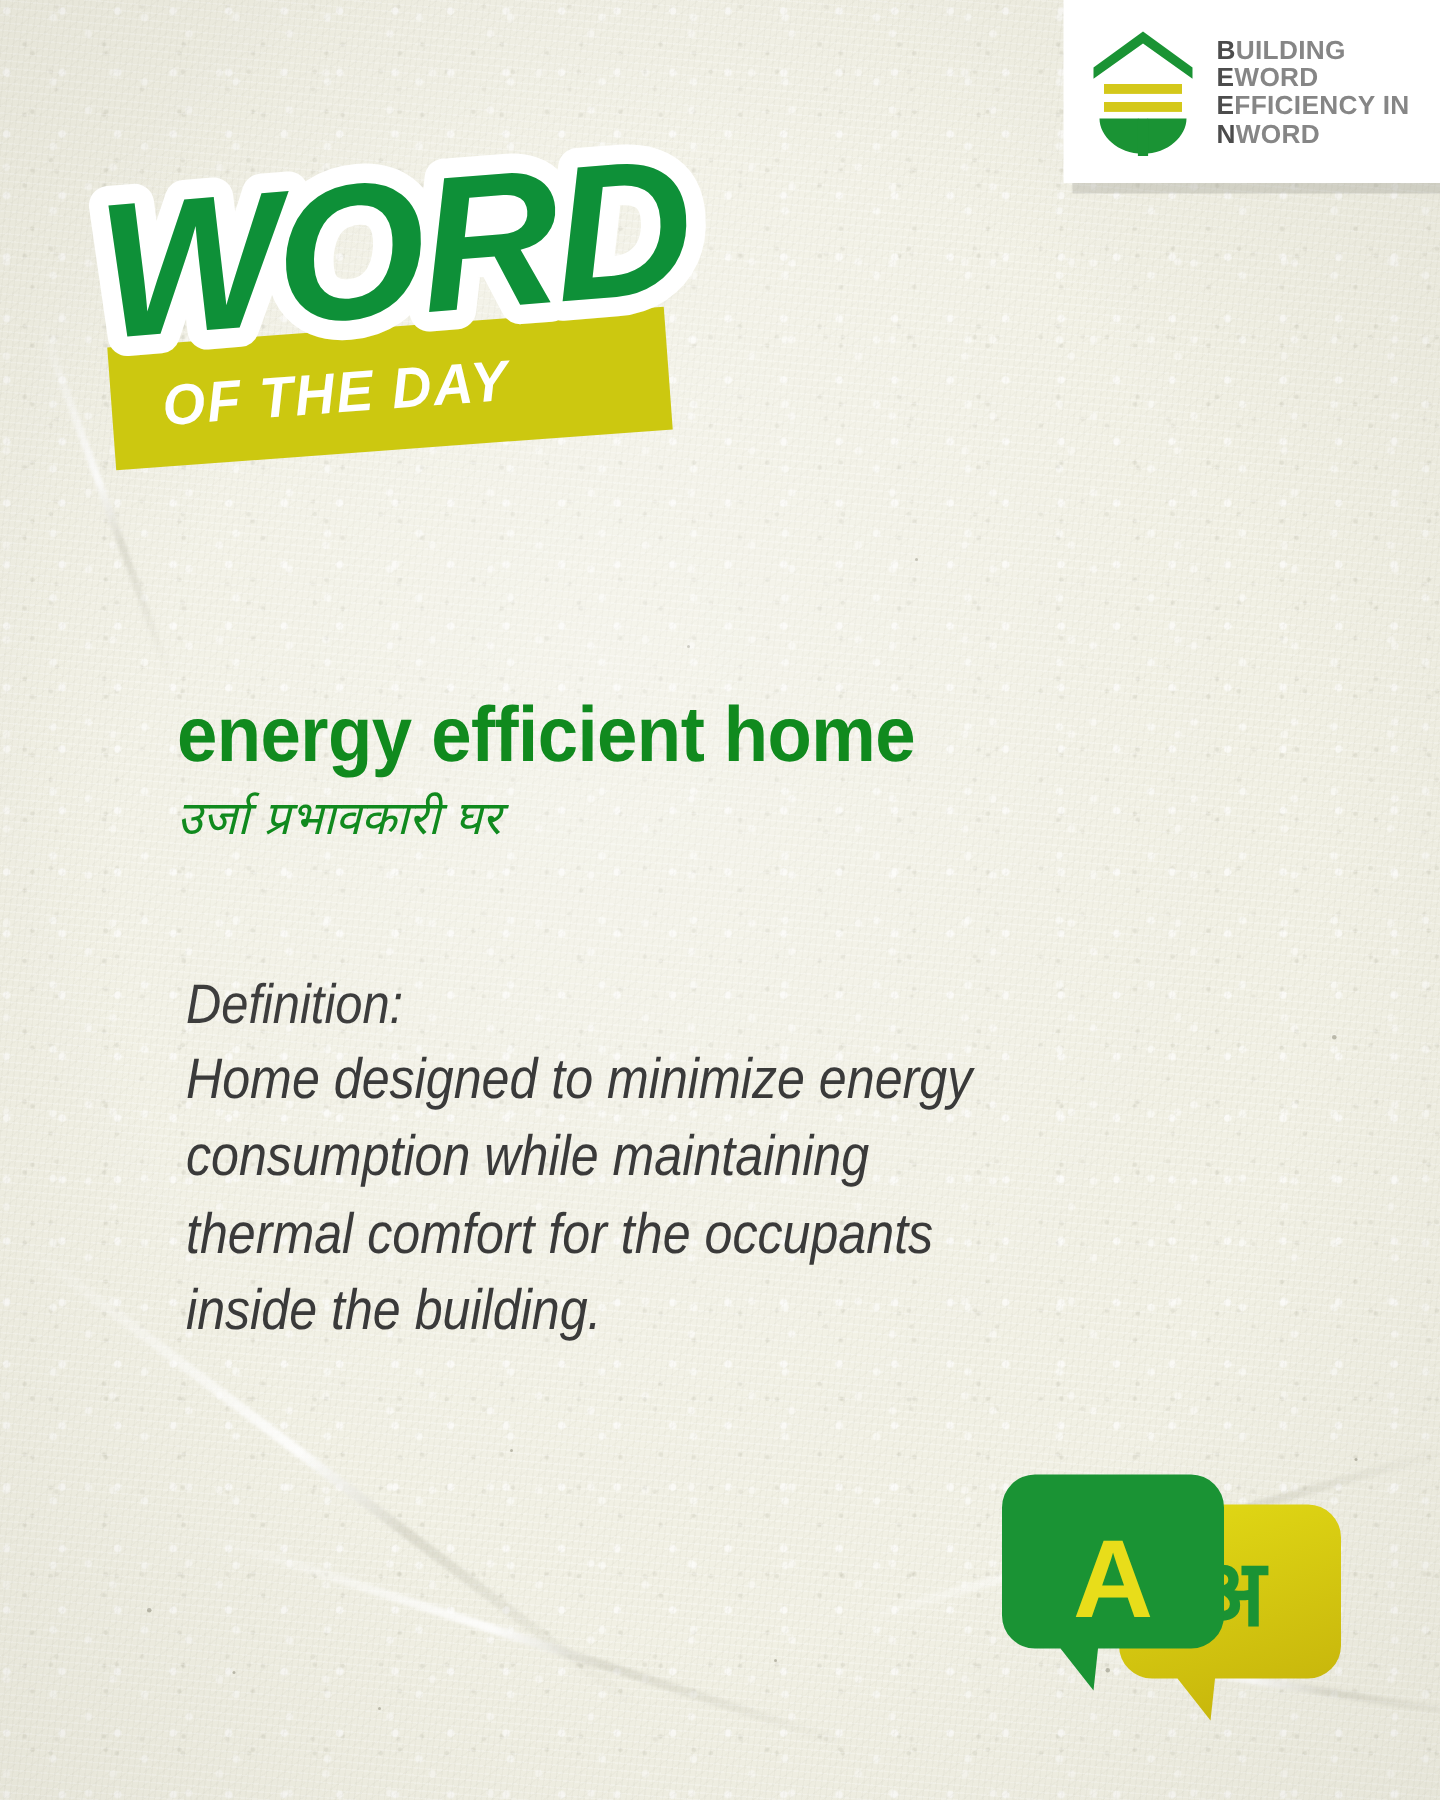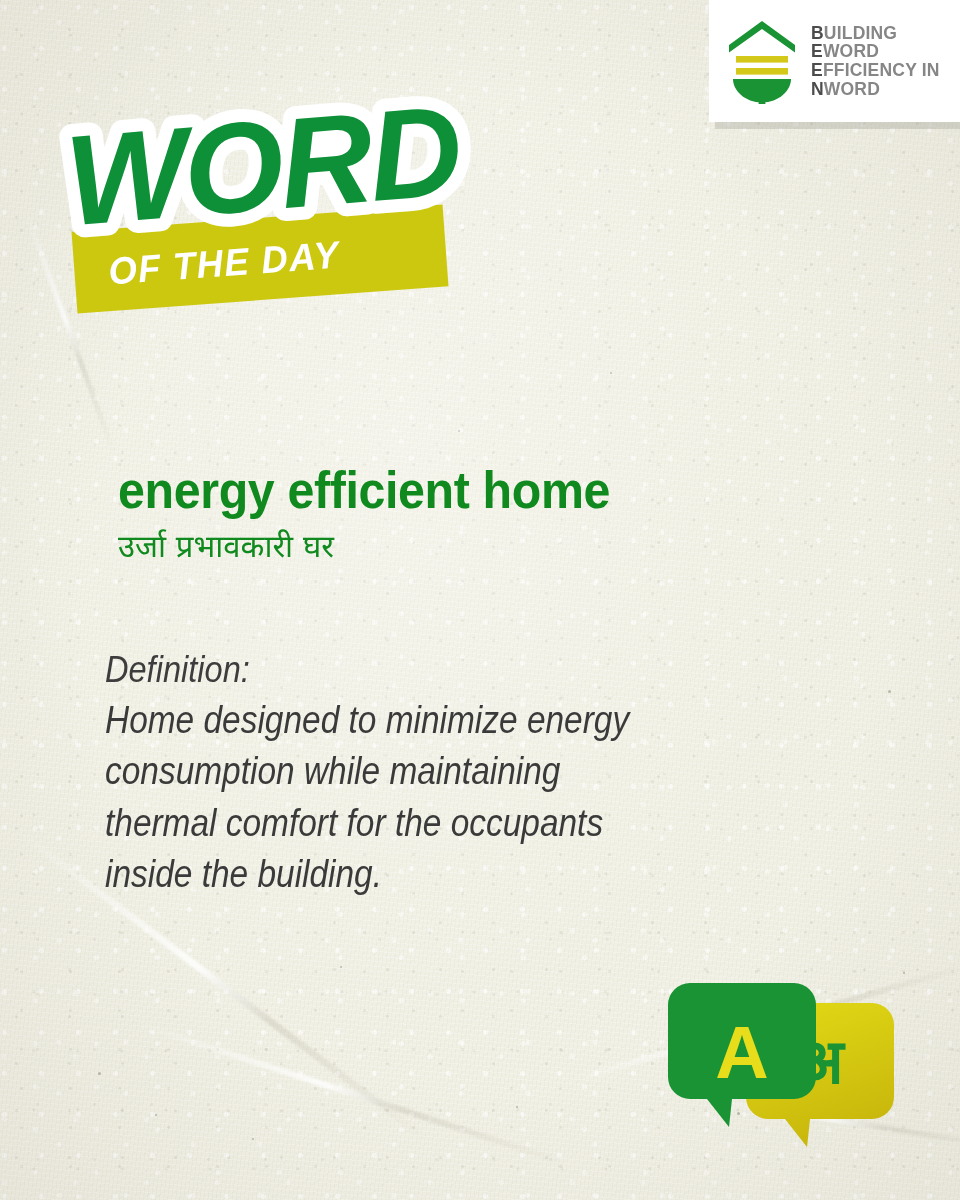--- a/index.html
+++ b/index.html
@@ -92,24 +92,25 @@
   .word-en{
     color:#108a1e;font-weight:700;font-size:52px;line-height:1.08;
     letter-spacing:-.4px;white-space:nowrap;
     transform:scaleX(.93);transform-origin:left center;
     font-family:"Liberation Sans","DejaVu Sans",sans-serif;
   }
   .word-np{
     color:#108a1e;font-weight:400;font-size:31px;line-height:1.35;
     margin-top:8px;white-space:nowrap;
     font-family:"DejaVu Sans","Liberation Sans",sans-serif;
-  }
-
-  
-  .def-block{position:absolute;left:105px;top:645px;width:720px;}
+    font-style:italic;
+  }
+
+  
+  .def-block{position:absolute;left:124px;top:645px;width:720px;}
   .def-label{
     color:#3d3d3d;font-style:italic;font-weight:400;font-size:37px;line-height:1.35;
     transform:scaleX(.88);transform-origin:left center;
     font-family:"Liberation Sans","DejaVu Sans",sans-serif;
   }
   .def-body{
     color:#3a3a3a;font-style:italic;font-weight:400;font-size:38px;line-height:1.35;
     transform:scaleX(.88);transform-origin:left top;
     font-family:"Liberation Sans","DejaVu Sans",sans-serif;
   }

